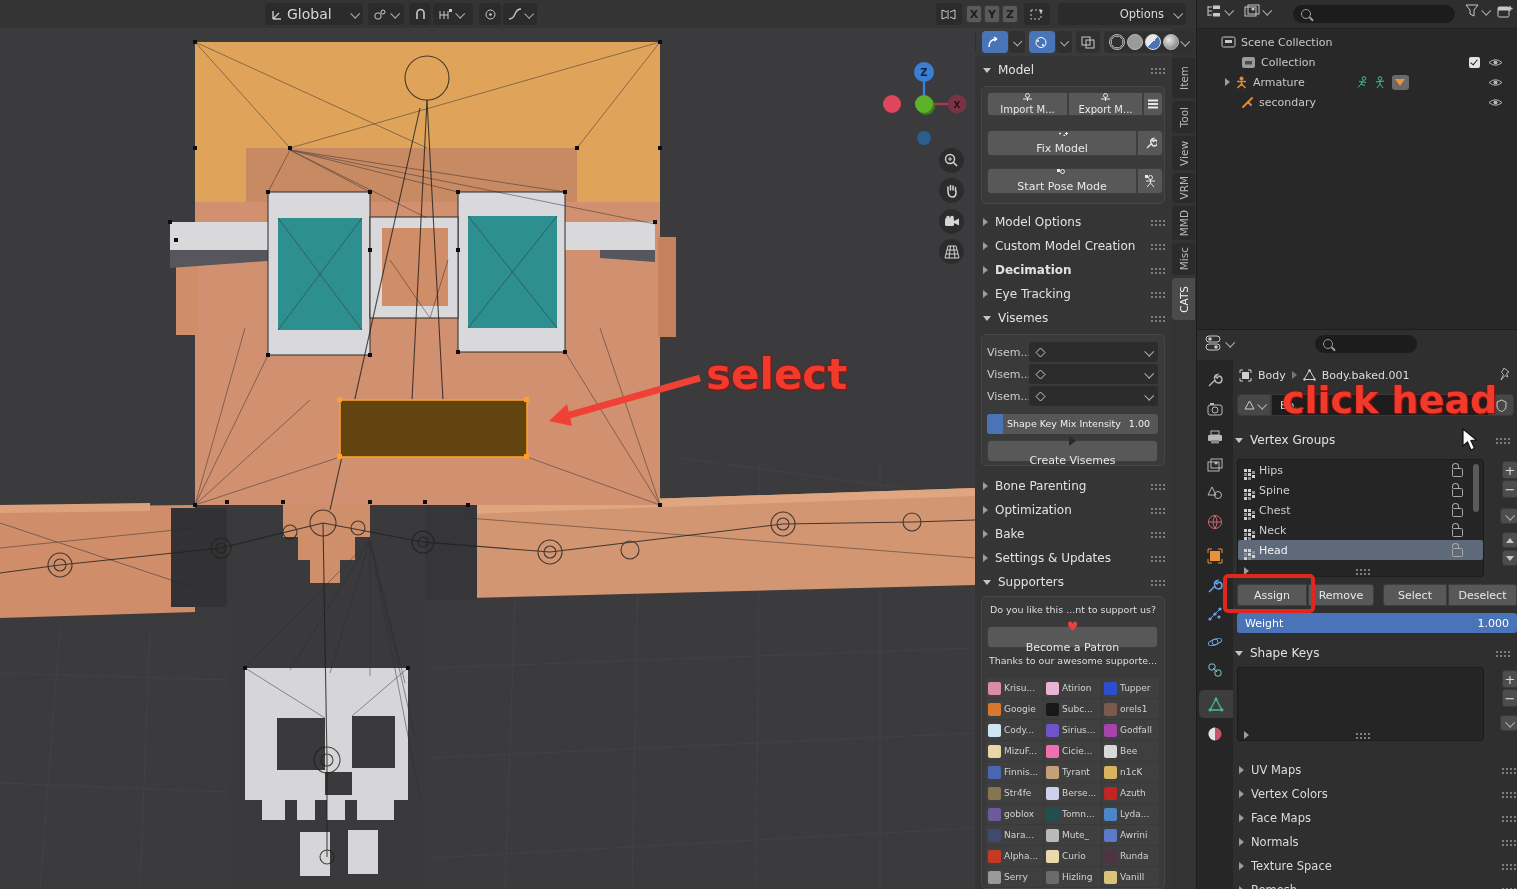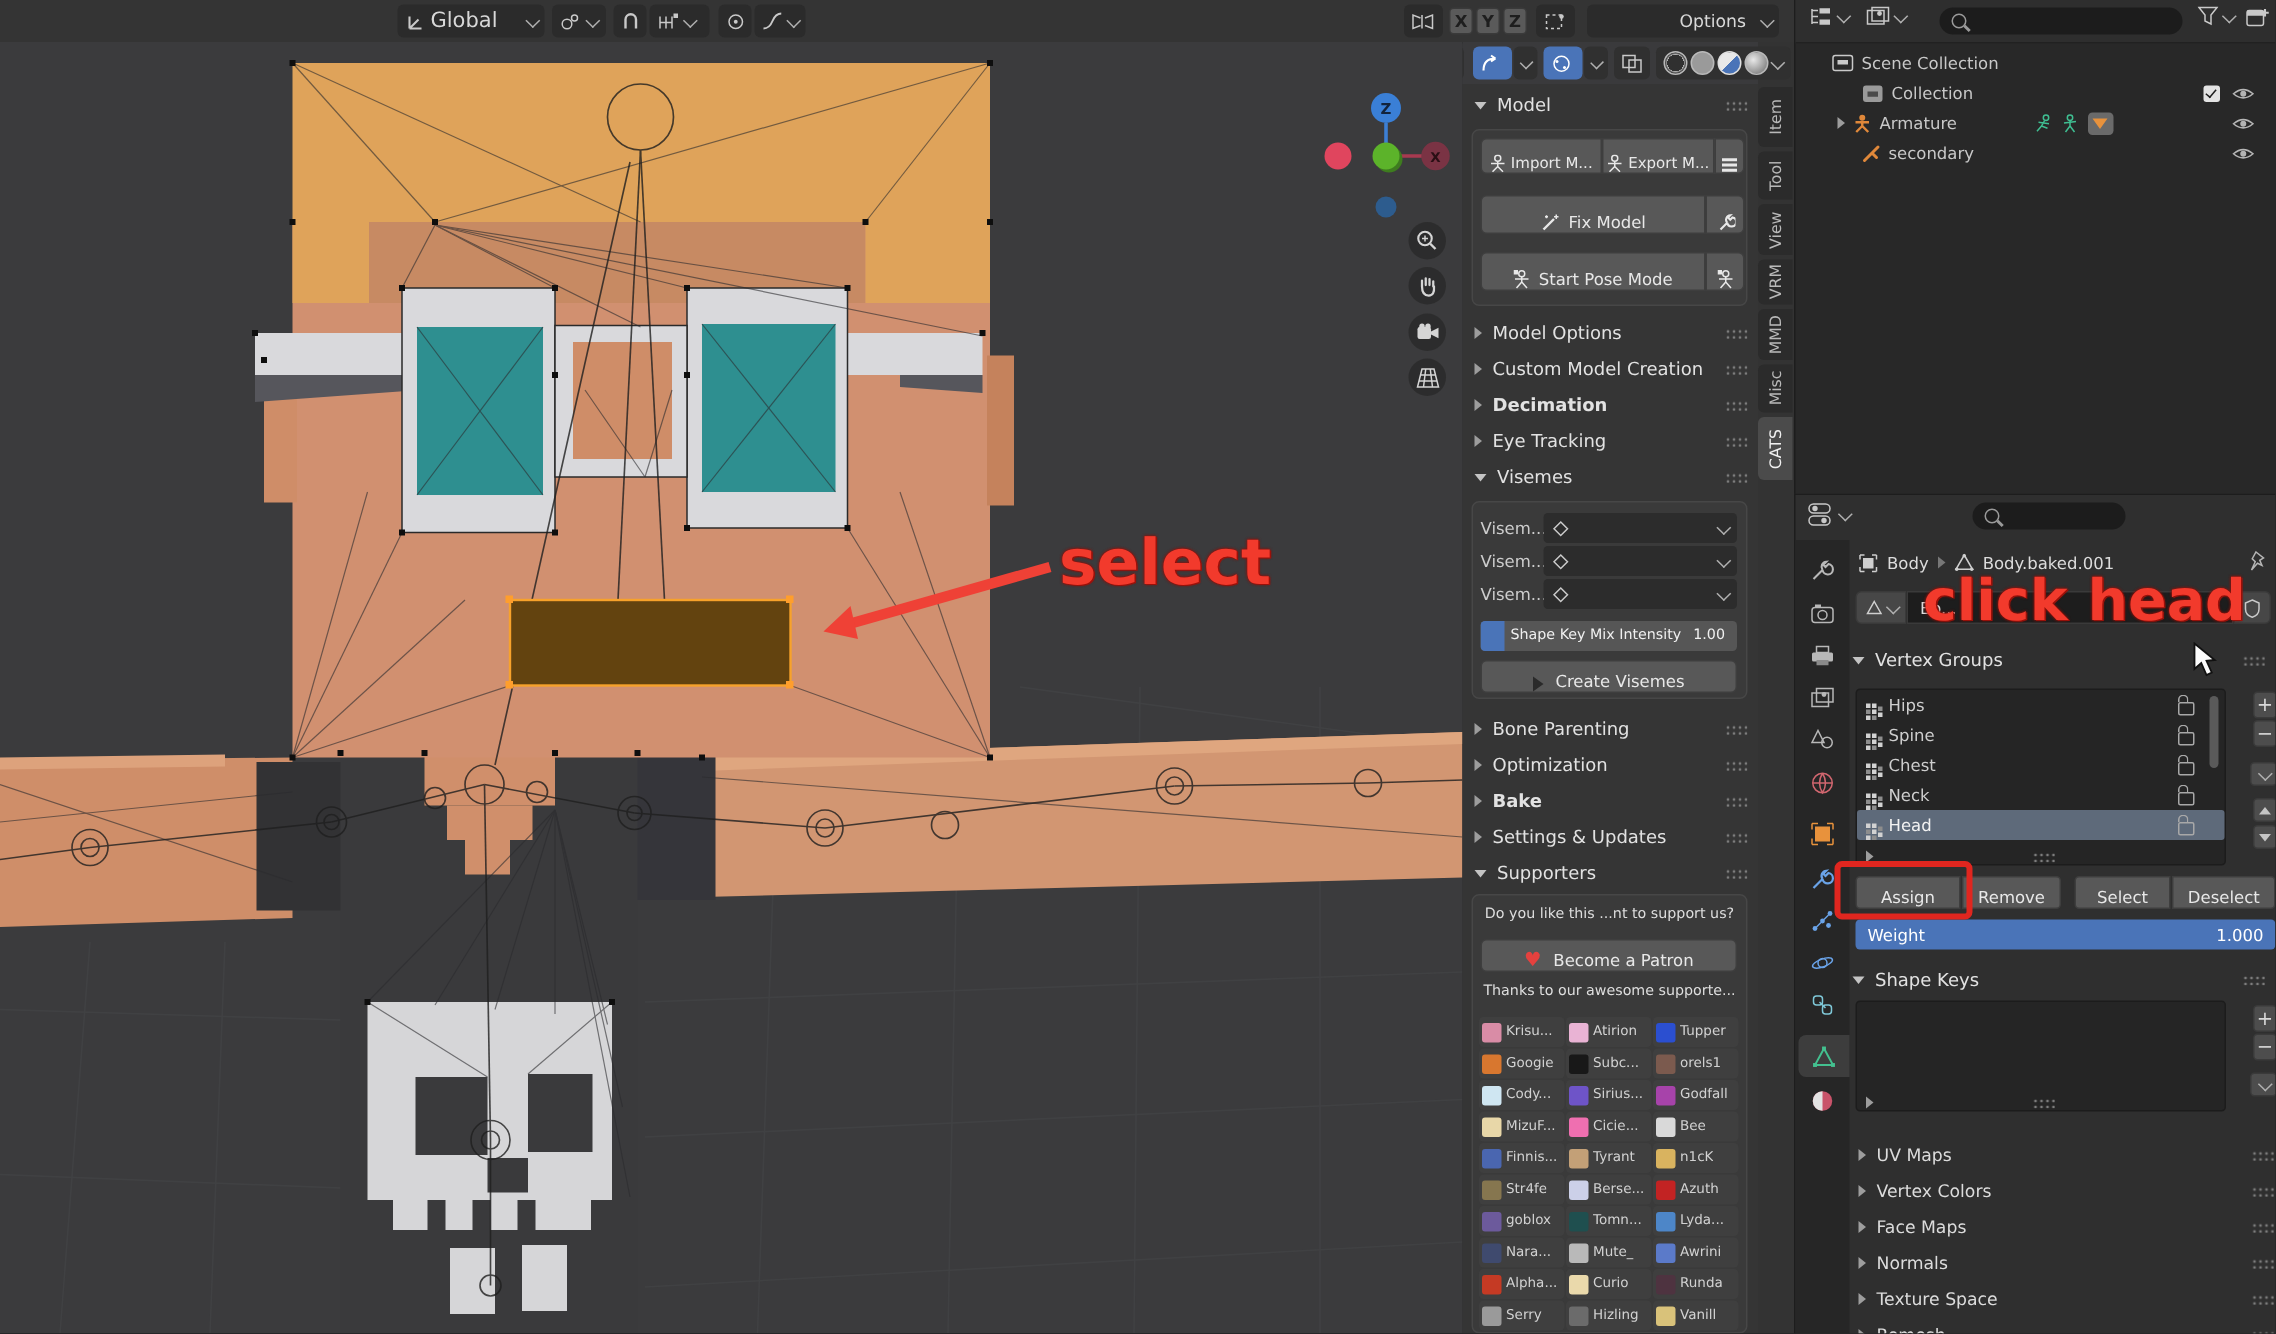--- a/index.html
+++ b/index.html
@@ -2,21 +2,21 @@
 <html><head>
 <meta charset="utf-8">
 <style>
   html,body{margin:0;padding:0;background:#1d1d1d;}
   #root{position:relative;width:1517px;height:889px;overflow:hidden;background:#353535;
         font-family:"DejaVu Sans","Liberation Sans",sans-serif;color:#d8d8d8;font-size:11px;
         -webkit-user-select:none;user-select:none;}
   .abs{position:absolute;}
   .row{display:flex;align-items:center;}
   .btn{background:#585858;border:1px solid #3e3e3e;border-radius:4px;color:#e8e8e8;
-       display:flex;align-items:flex-end;justify-content:center;box-sizing:border-box;}
+       display:flex;align-items:center;justify-content:center;box-sizing:border-box;flex-direction:column;}
   .pill{background:#2a2a2a;border-radius:4px;color:#d5d5d5;display:flex;align-items:center;justify-content:center;}
   .hdr-seg{background:#2b2b2b;border-radius:4px;display:flex;align-items:center;padding:0 5px;gap:4px;height:22px;box-sizing:border-box;}
   .tri-d{width:0;height:0;border-left:4px solid transparent;border-right:4px solid transparent;border-top:5px solid #c4c4c4;}
   .tri-r{width:0;height:0;border-top:4px solid transparent;border-bottom:4px solid transparent;border-left:5px solid #9d9d9d;}
   .chev{width:6px;height:6px;border-right:1.4px solid #b0b0b0;border-bottom:1.4px solid #b0b0b0;transform:rotate(45deg) translateY(-1px);}
   .grips{width:15px;height:7px;background-image:radial-gradient(#7d7d7d 0.9px,transparent 1.1px);background-size:4px 4px;}
   .lens{width:8px;height:8px;border:1.6px solid #9a9a9a;border-radius:50%;position:relative;}
   .lens:after{content:"";position:absolute;width:5px;height:1.6px;background:#9a9a9a;transform:rotate(45deg);right:-4px;bottom:-2px;}
   .panelhdr{display:flex;align-items:center;gap:7px;height:24px;padding-left:8px;color:#e2e2e2;font-size:12px;}
   .panelhdr .grips{margin-left:auto;margin-right:8px;}
@@ -517,21 +517,21 @@
   <div class="abs panelhdr" style="left:975px;top:474px;width:190px;">
     <span class="tri-r"></span>
     <span>Bone Parenting</span>
     <span class="grips"></span>
   </div>
   <div class="abs panelhdr" style="left:975px;top:498px;width:190px;">
     <span class="tri-r"></span>
     <span>Optimization</span>
     <span class="grips"></span>
   </div>
-  <div class="abs panelhdr" style="left:975px;top:522px;width:190px;font-weight:bold;">
+  <div class="abs panelhdr" style="left:975px;top:522px;width:190px;">
     <span class="tri-r"></span>
     <span>Bake</span>
     <span class="grips"></span>
   </div>
   <div class="abs panelhdr" style="left:975px;top:546px;width:190px;">
     <span class="tri-r"></span>
     <span>Settings &amp; Updates</span>
     <span class="grips"></span>
   </div>
   <div class="abs panelhdr" style="left:975px;top:570px;width:190px;">

